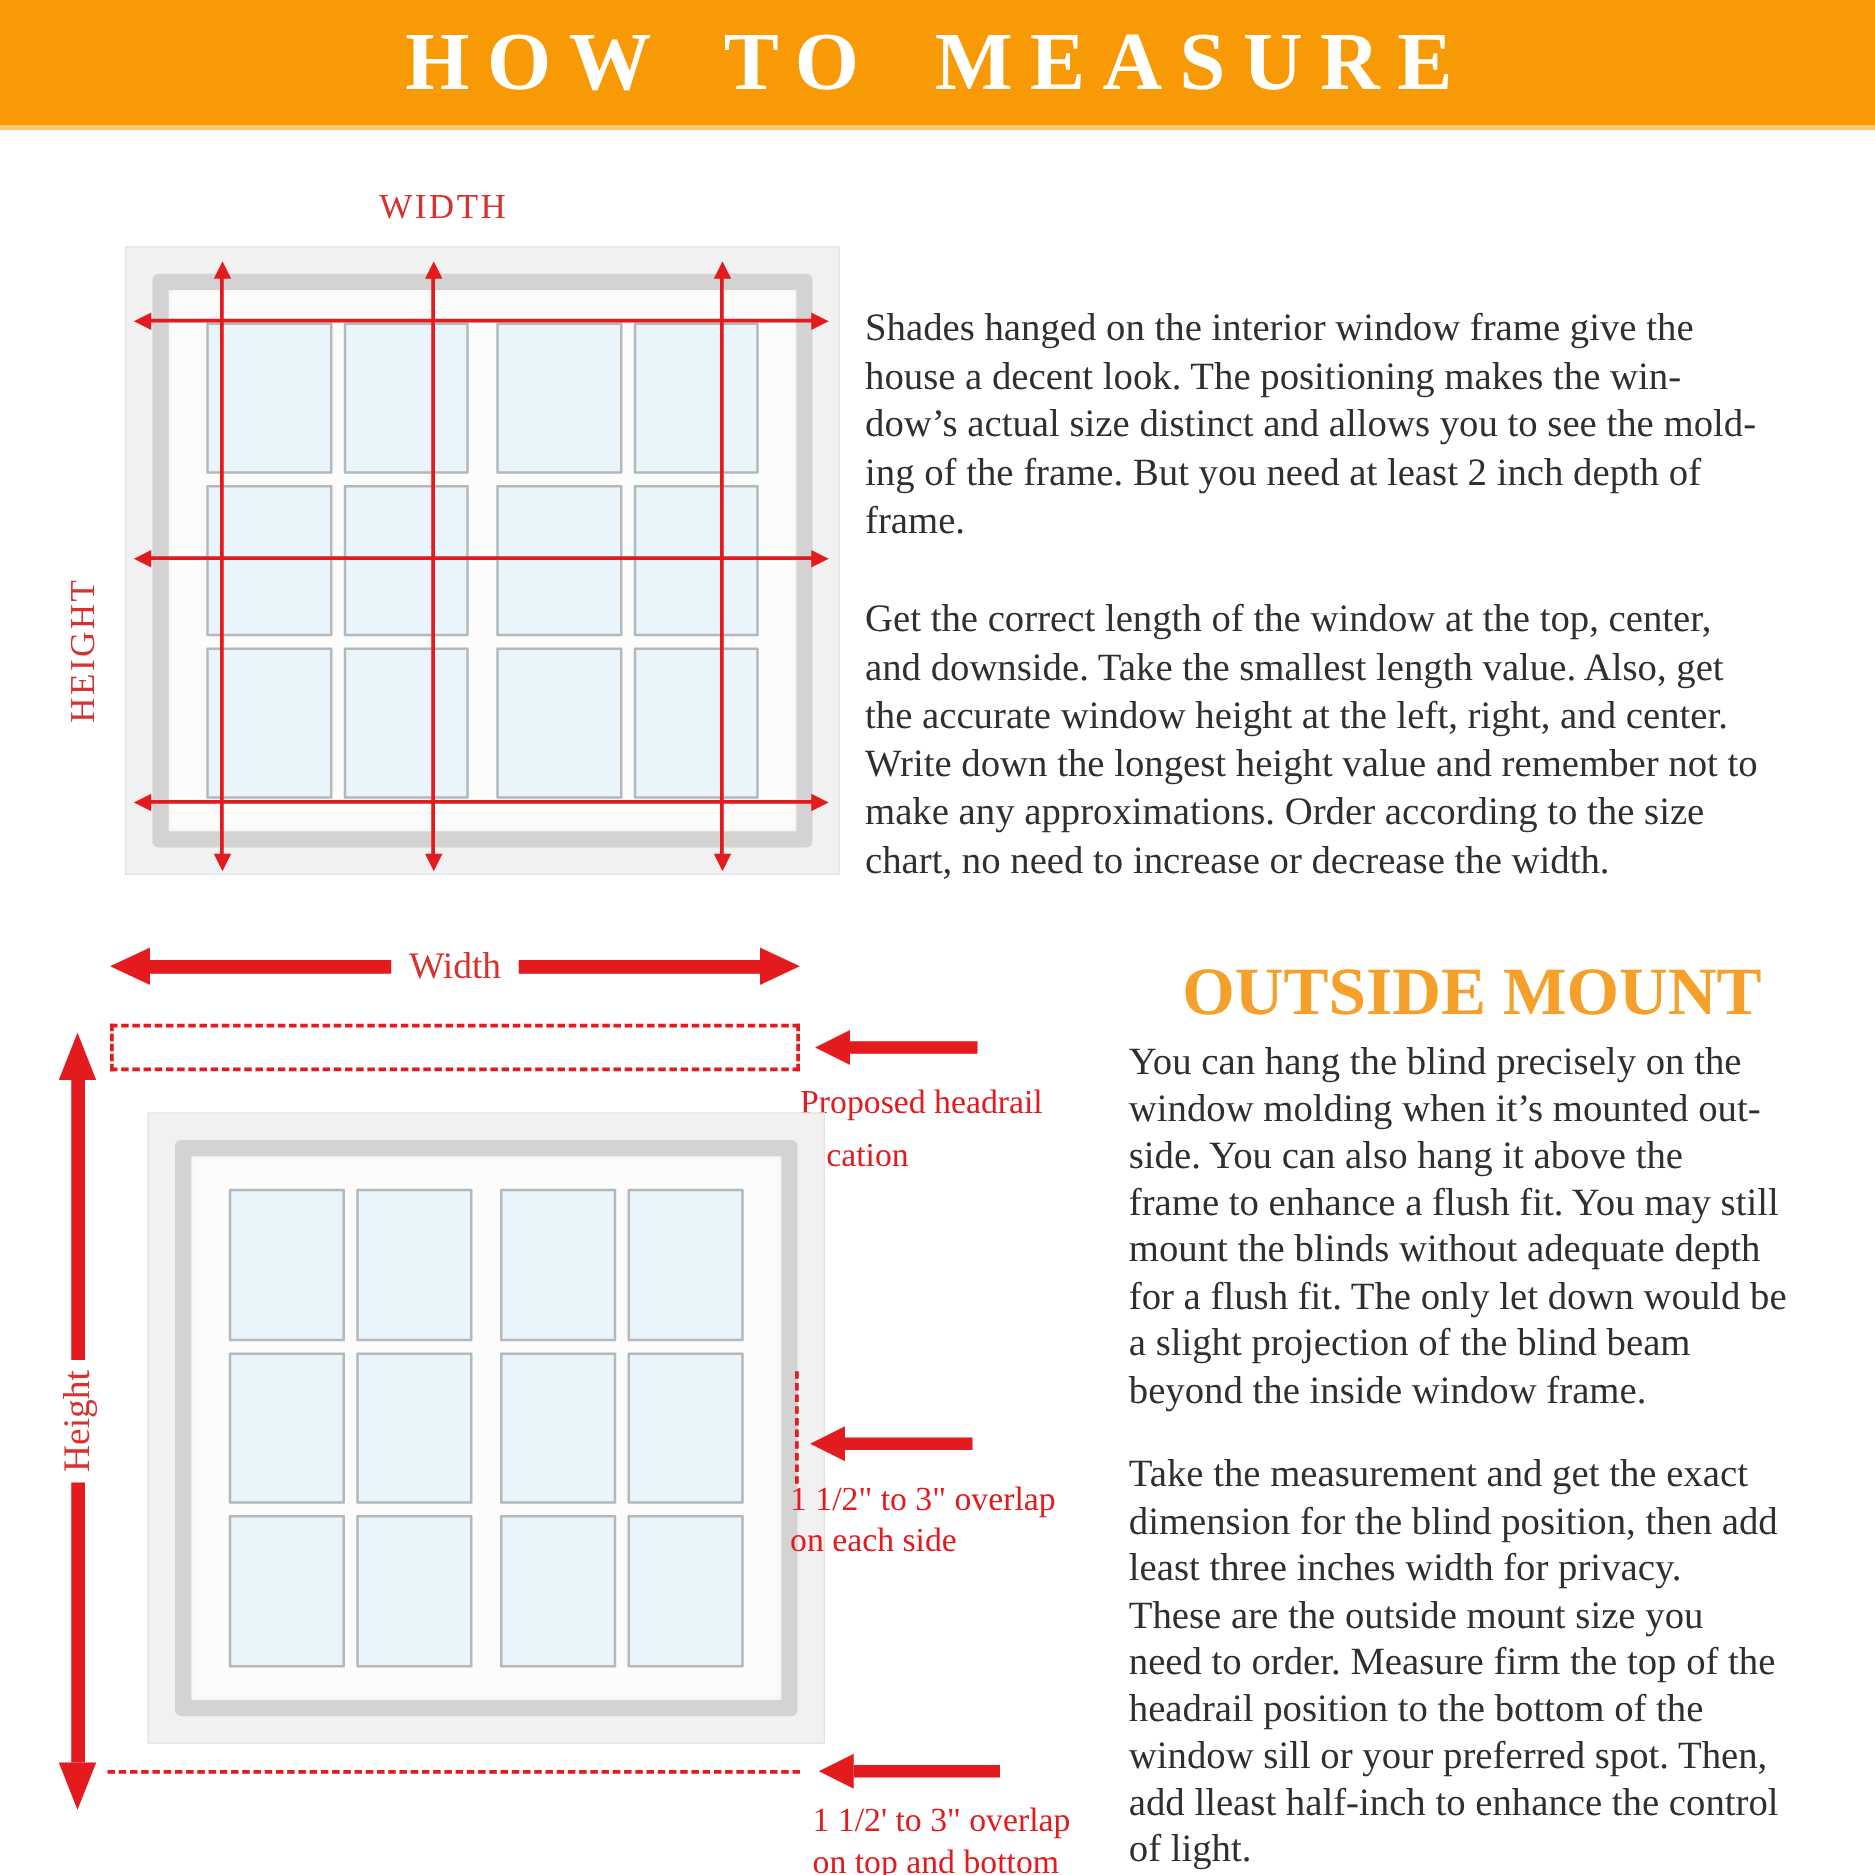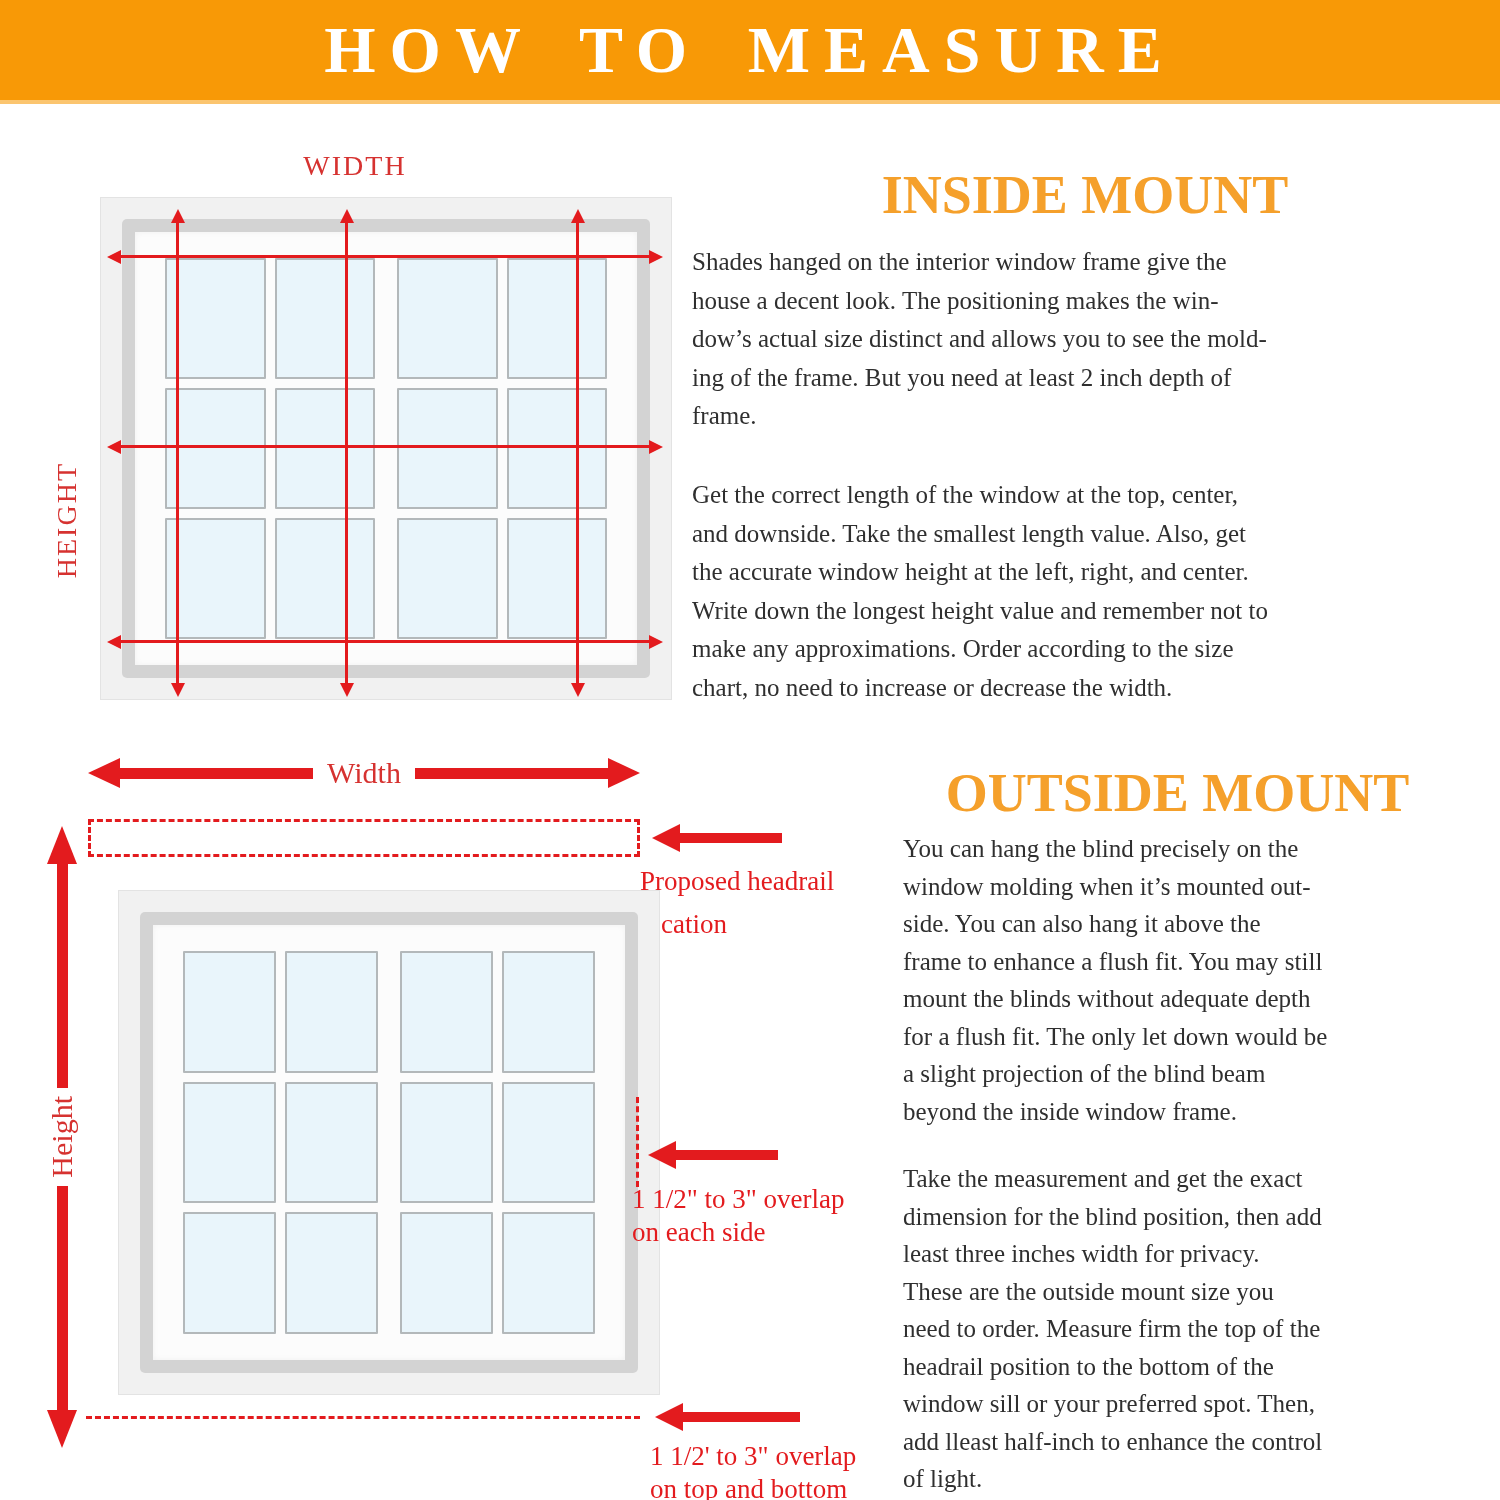--- a/index.html
+++ b/index.html
@@ -73,21 +73,21 @@
   .preline { white-space:pre-line; }
   .red-label { color:var(--redtext); }
   .red-small { color:var(--red); font-size:27px; line-height:33px; }
   .vtext { writing-mode:vertical-rl; transform:rotate(180deg); }
   .cap-label { font-size:28px; letter-spacing:2px; color:var(--redtext); }
   .mount-heading {
     position:absolute; text-align:center; color:var(--orange);
     font-size:54px; font-weight:bold; white-space:nowrap;
   }
   .body-par {
-    position:absolute; color:var(--body); font-size:25px;
+    position:absolute; color:var(--body); font-size:31px;
     white-space:pre-line;
   }
   .dashed-rect { position:absolute; border:3px dashed var(--red); box-sizing:border-box; }
   .dashed-vline { position:absolute; border-left:3px dashed var(--red); }
   .dashed-hline { position:absolute; border-top:3px dashed var(--red); }
 </style>
 </head>
 <body>
 
 <div class="page" style="--banner-bg: #F89906; --banner-fade: #FBC56F; --orange: #F5A02B; --red: #E31B1E; --redtext: #D63230; --body: #2F2F2F; --pane: #E9F5FB;">
@@ -125,21 +125,20 @@
     </div>
   </div>
 
   <div class="thin-h" style="left:120px;top:255px;width:530px;"></div>
   <div class="thin-h" style="left:120px;top:445px;width:530px;"></div>
   <div class="thin-h" style="left:120px;top:640px;width:530px;"></div>
   <div class="thin-v" style="left:176px;top:222px;height:462px;"></div>
   <div class="thin-v" style="left:345px;top:222px;height:462px;"></div>
   <div class="thin-v" style="left:576px;top:222px;height:462px;"></div>
 
-  <div class="mount-heading" style="left:690px;top:164px;width:790px;">INSIDE MOUNT</div>
 
   <div class="body-par" style="left:692px;top:243px;width:775px;line-height:38.5px;">Shades hanged on the interior window frame give the
 house a decent look. The positioning makes the win-
 dow’s actual size distinct and allows you to see the mold-
 ing of the frame. But you need at least 2 inch depth of
 frame.</div>
 
   <div class="body-par" style="left:692px;top:476px;width:775px;line-height:38.5px;">Get the correct length of the window at the top, center,
 and downside. Take the smallest length value. Also, get
 the accurate window height at the left, right, and center.

